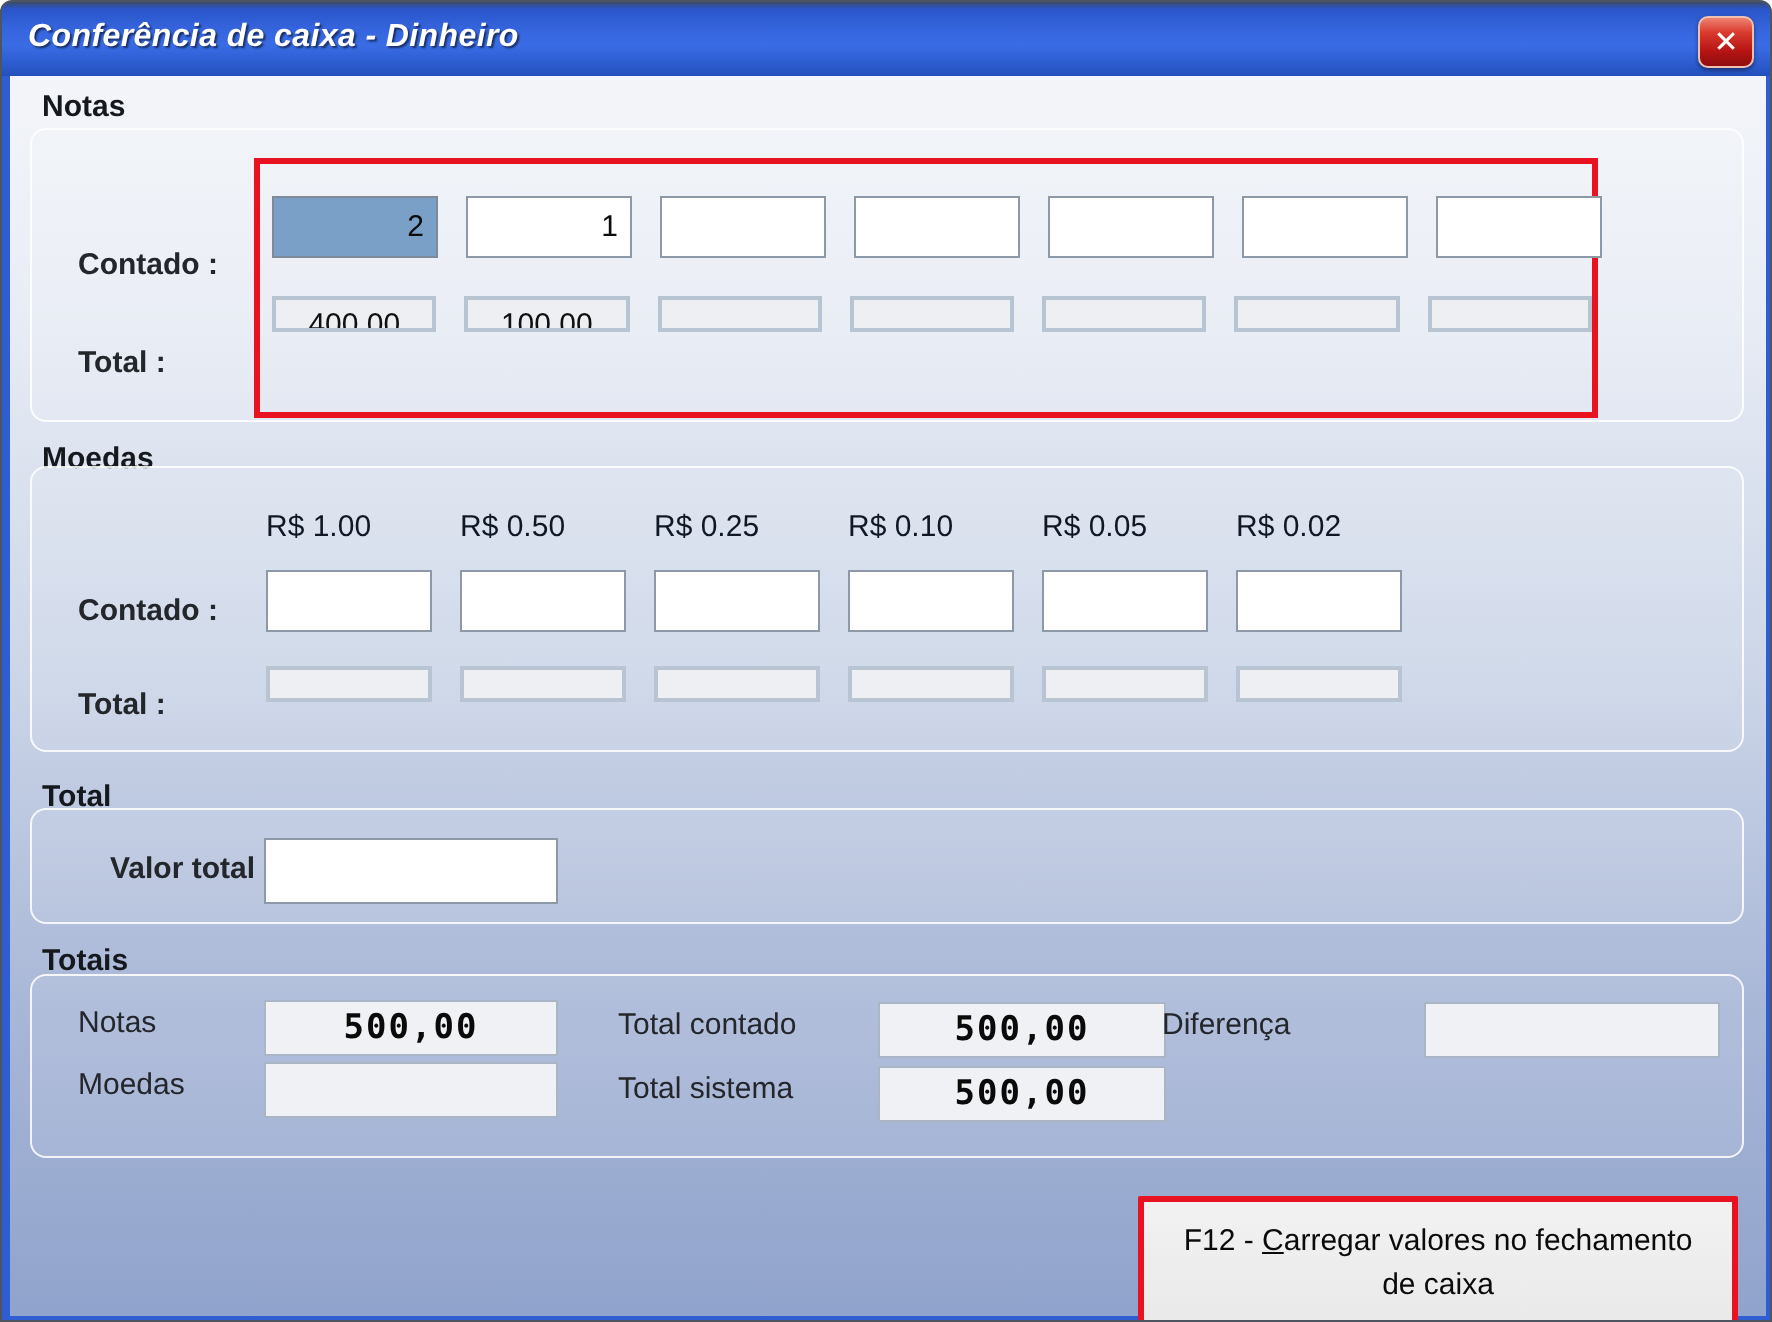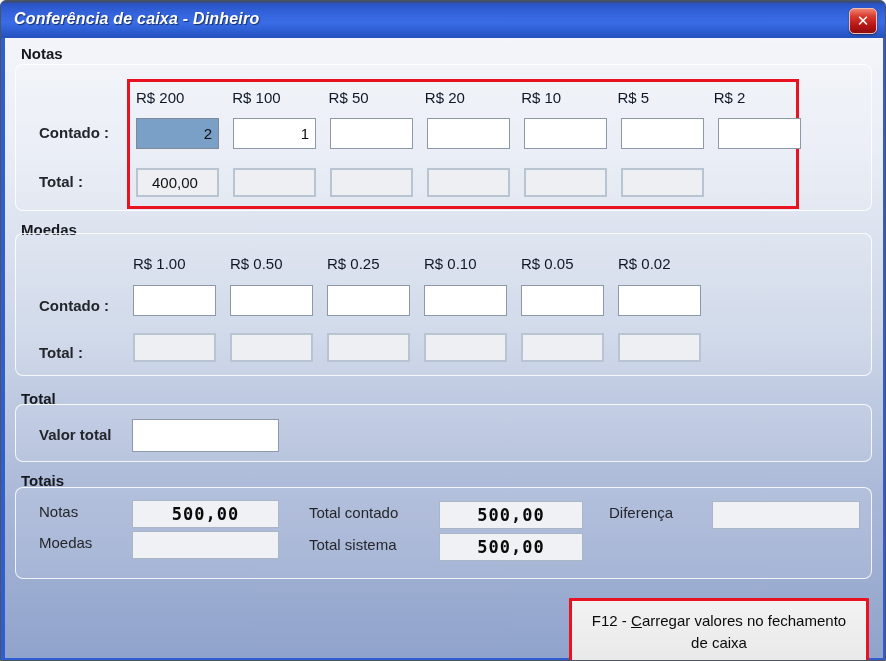--- a/index.html
+++ b/index.html
@@ -63,22 +63,22 @@
   #moedas-box .field-row { margin-top:10px; }
   #moedas-box .trow { margin-top:17px; }
 
   .cell-input {
     width:83px; height:31px; border:1px solid #8e99a7; background:#ffffff;
     font-family:"Liberation Sans", sans-serif; font-size:15px; color:#0c0c0c;
     text-align:right; padding:0 6px; outline:none;
   }
   .cell-input.selected { background:#7aa0c8; border:1px solid #7e8a98; }
   .cell-total {
-    width:83px; height:29px; border:2px solid #b9c4d3; background:#edeff2;
-    font-size:15px; color:#101010; text-align:left;
+    width:83px; height:18px; border:2px solid #b9c4d3; background:#edeff2;
+    font-size:15px; color:#101010; text-align:center;
     line-height:25px; padding:0 14px; overflow:hidden;
   }
 
   .plain-input {
     position:absolute; border:1px solid #8e99a7; background:#ffffff;
     font-family:"Liberation Sans", sans-serif; font-size:15px; color:#0c0c0c;
     padding:0 6px; outline:none;
   }
   .sum-field {
     position:absolute; border:1px solid #aab6c6; background:#eff1f4;
@@ -114,40 +114,32 @@
   </div>
 
   <div class="body">
 
     <div class="section-label" style="top:7px;">Notas</div>
     <div class="groupbox" id="notas-box">
       <span class="row-label" style="top:59px;">Contado :</span>
       <span class="row-label" style="top:108px;">Total :</span>
 
       <div class="red-frame">
-        <div class="hdr-row">
-          <span>R$ 200</span>
-          <span>R$ 100</span>
-          <span>R$ 50</span>
-          <span>R$ 20</span>
-          <span>R$ 10</span>
-          <span>R$ 5</span>
-          <span>R$ 2</span>
-        </div>
         <div class="field-row">
           <input class="cell-input selected" value="2" style="">
           <input class="cell-input" value="1" style="">
           <input class="cell-input" value="" style="">
           <input class="cell-input" value="" style="">
           <input class="cell-input" value="" style="">
           <input class="cell-input" value="" style="">
           <input class="cell-input" value="" style="">
         </div>
         <div class="field-row trow">
           <div class="cell-total">400,00</div>
+          <div class="cell-total">100,00</div>
           <div class="cell-total"></div>
           <div class="cell-total"></div>
           <div class="cell-total"></div>
           <div class="cell-total"></div>
           <div class="cell-total"></div>
         </div>
       </div>
     </div>
 
     <div class="section-label" style="top:183px;">Moedas</div>
@@ -178,39 +170,39 @@
           <div class="cell-total"></div>
           <div class="cell-total"></div>
           <div class="cell-total"></div>
           <div class="cell-total"></div>
         </div>
       </div>
     </div>
 
     <div class="section-label" style="top:352px;">Total</div>
     <div class="groupbox" id="outros-box">
-      <span class="row-label" style="top:21px;">Valor total</span>
+      <span class="row-label" style="top:21px;margin-left:16px;">Valor total</span>
       <input class="plain-input" style="left: 116px; top: 14px; width: 147px; height: 33px;" value="">
     </div>
 
     <div class="section-label" style="top:434px;">Totais</div>
     <div class="groupbox" id="totais-box">
       <span class="totais-label" style="left:23px; top:15px;">Notas</span>
       <div class="sum-field" style="left:116px; top:12px; width:147px; height:28px;">500,00</div>
 
       <span class="totais-label" style="left:23px; top:46px;">Moedas</span>
       <div class="sum-field" style="left:116px; top:43px; width:147px; height:28px;"></div>
 
       <span class="totais-label" style="left:293px; top:16px;">Total contado</span>
       <div class="sum-field" style="left:423px; top:13px; width:144px; height:28px;">500,00</div>
 
       <span class="totais-label" style="left:293px; top:48px;">Total sistema</span>
       <div class="sum-field" style="left:423px; top:45px; width:144px; height:28px;">500,00</div>
 
-      <span class="totais-label" style="left:565px; top:16px;margin-left:28px;">Diferença</span>
+      <span class="totais-label" style="left:565px; top:16px;">Diferença</span>
       <div class="sum-field" style="left:696px; top:13px; width:148px; height:28px;"></div>
     </div>
 
 
     <div class="btn-f12">
         <span><span>F12 - </span><u>C</u><span>arregar valores no fechamento de caixa</span></span>
       </div>
 
   </div>
 </div>

